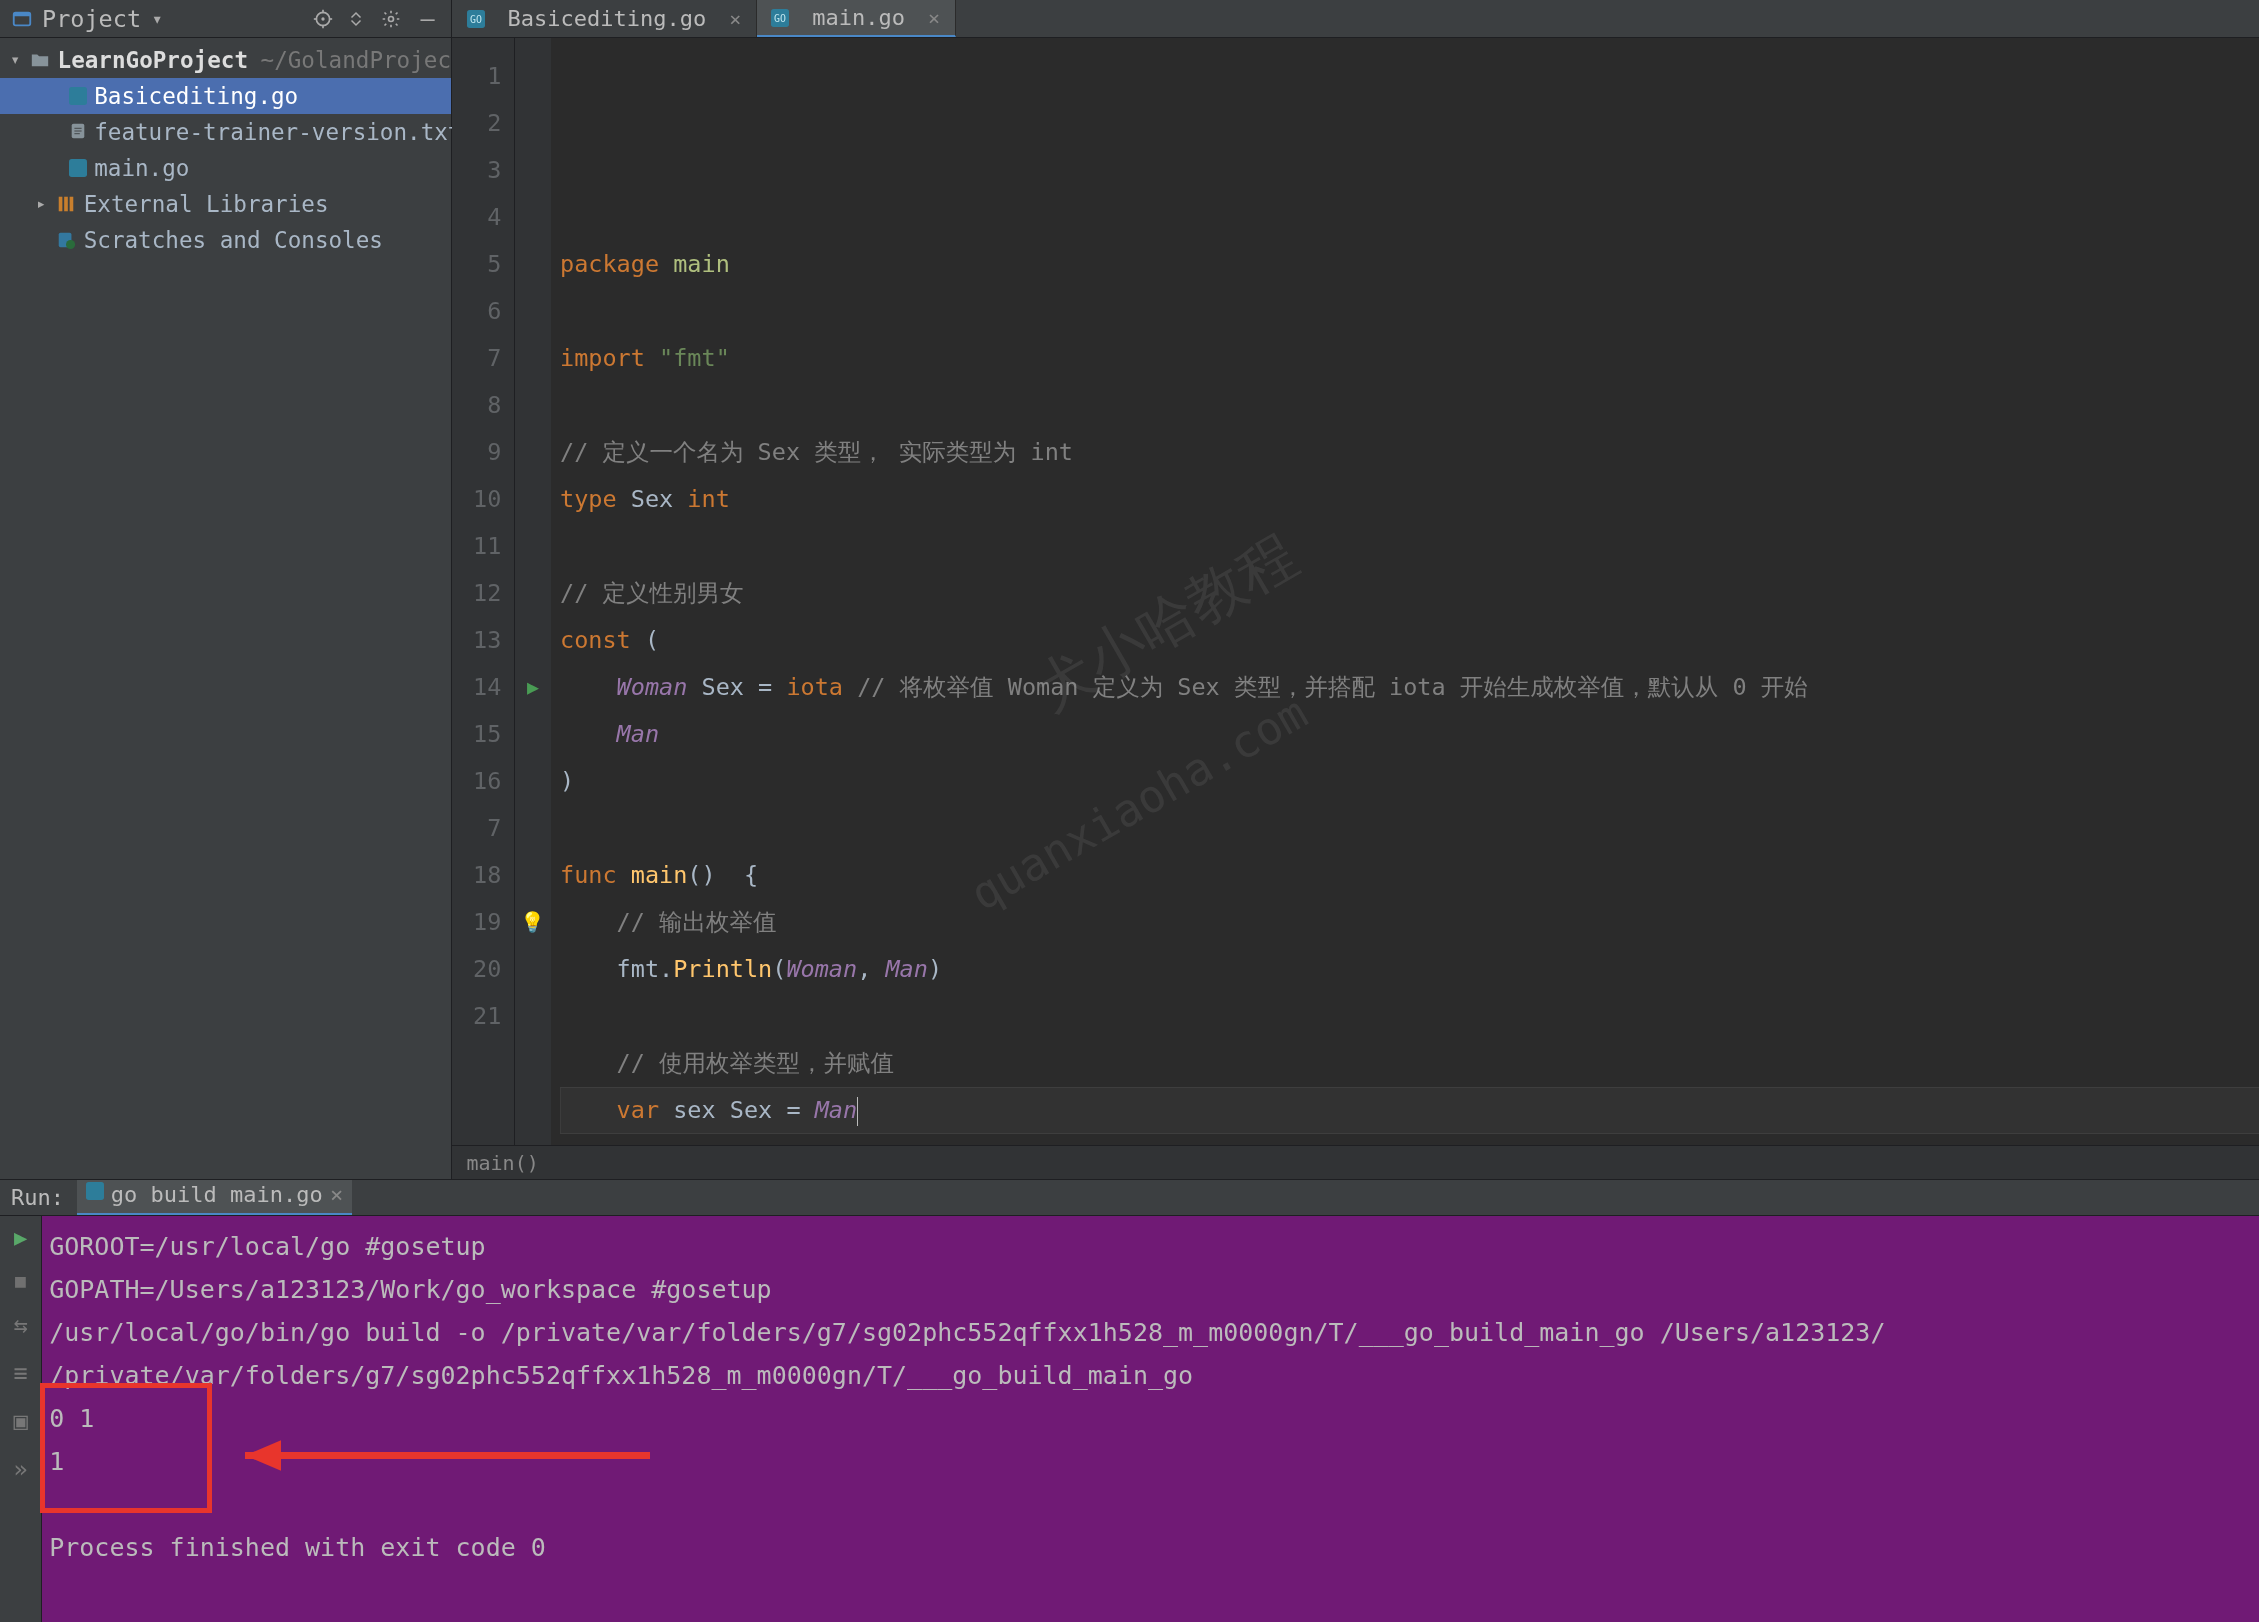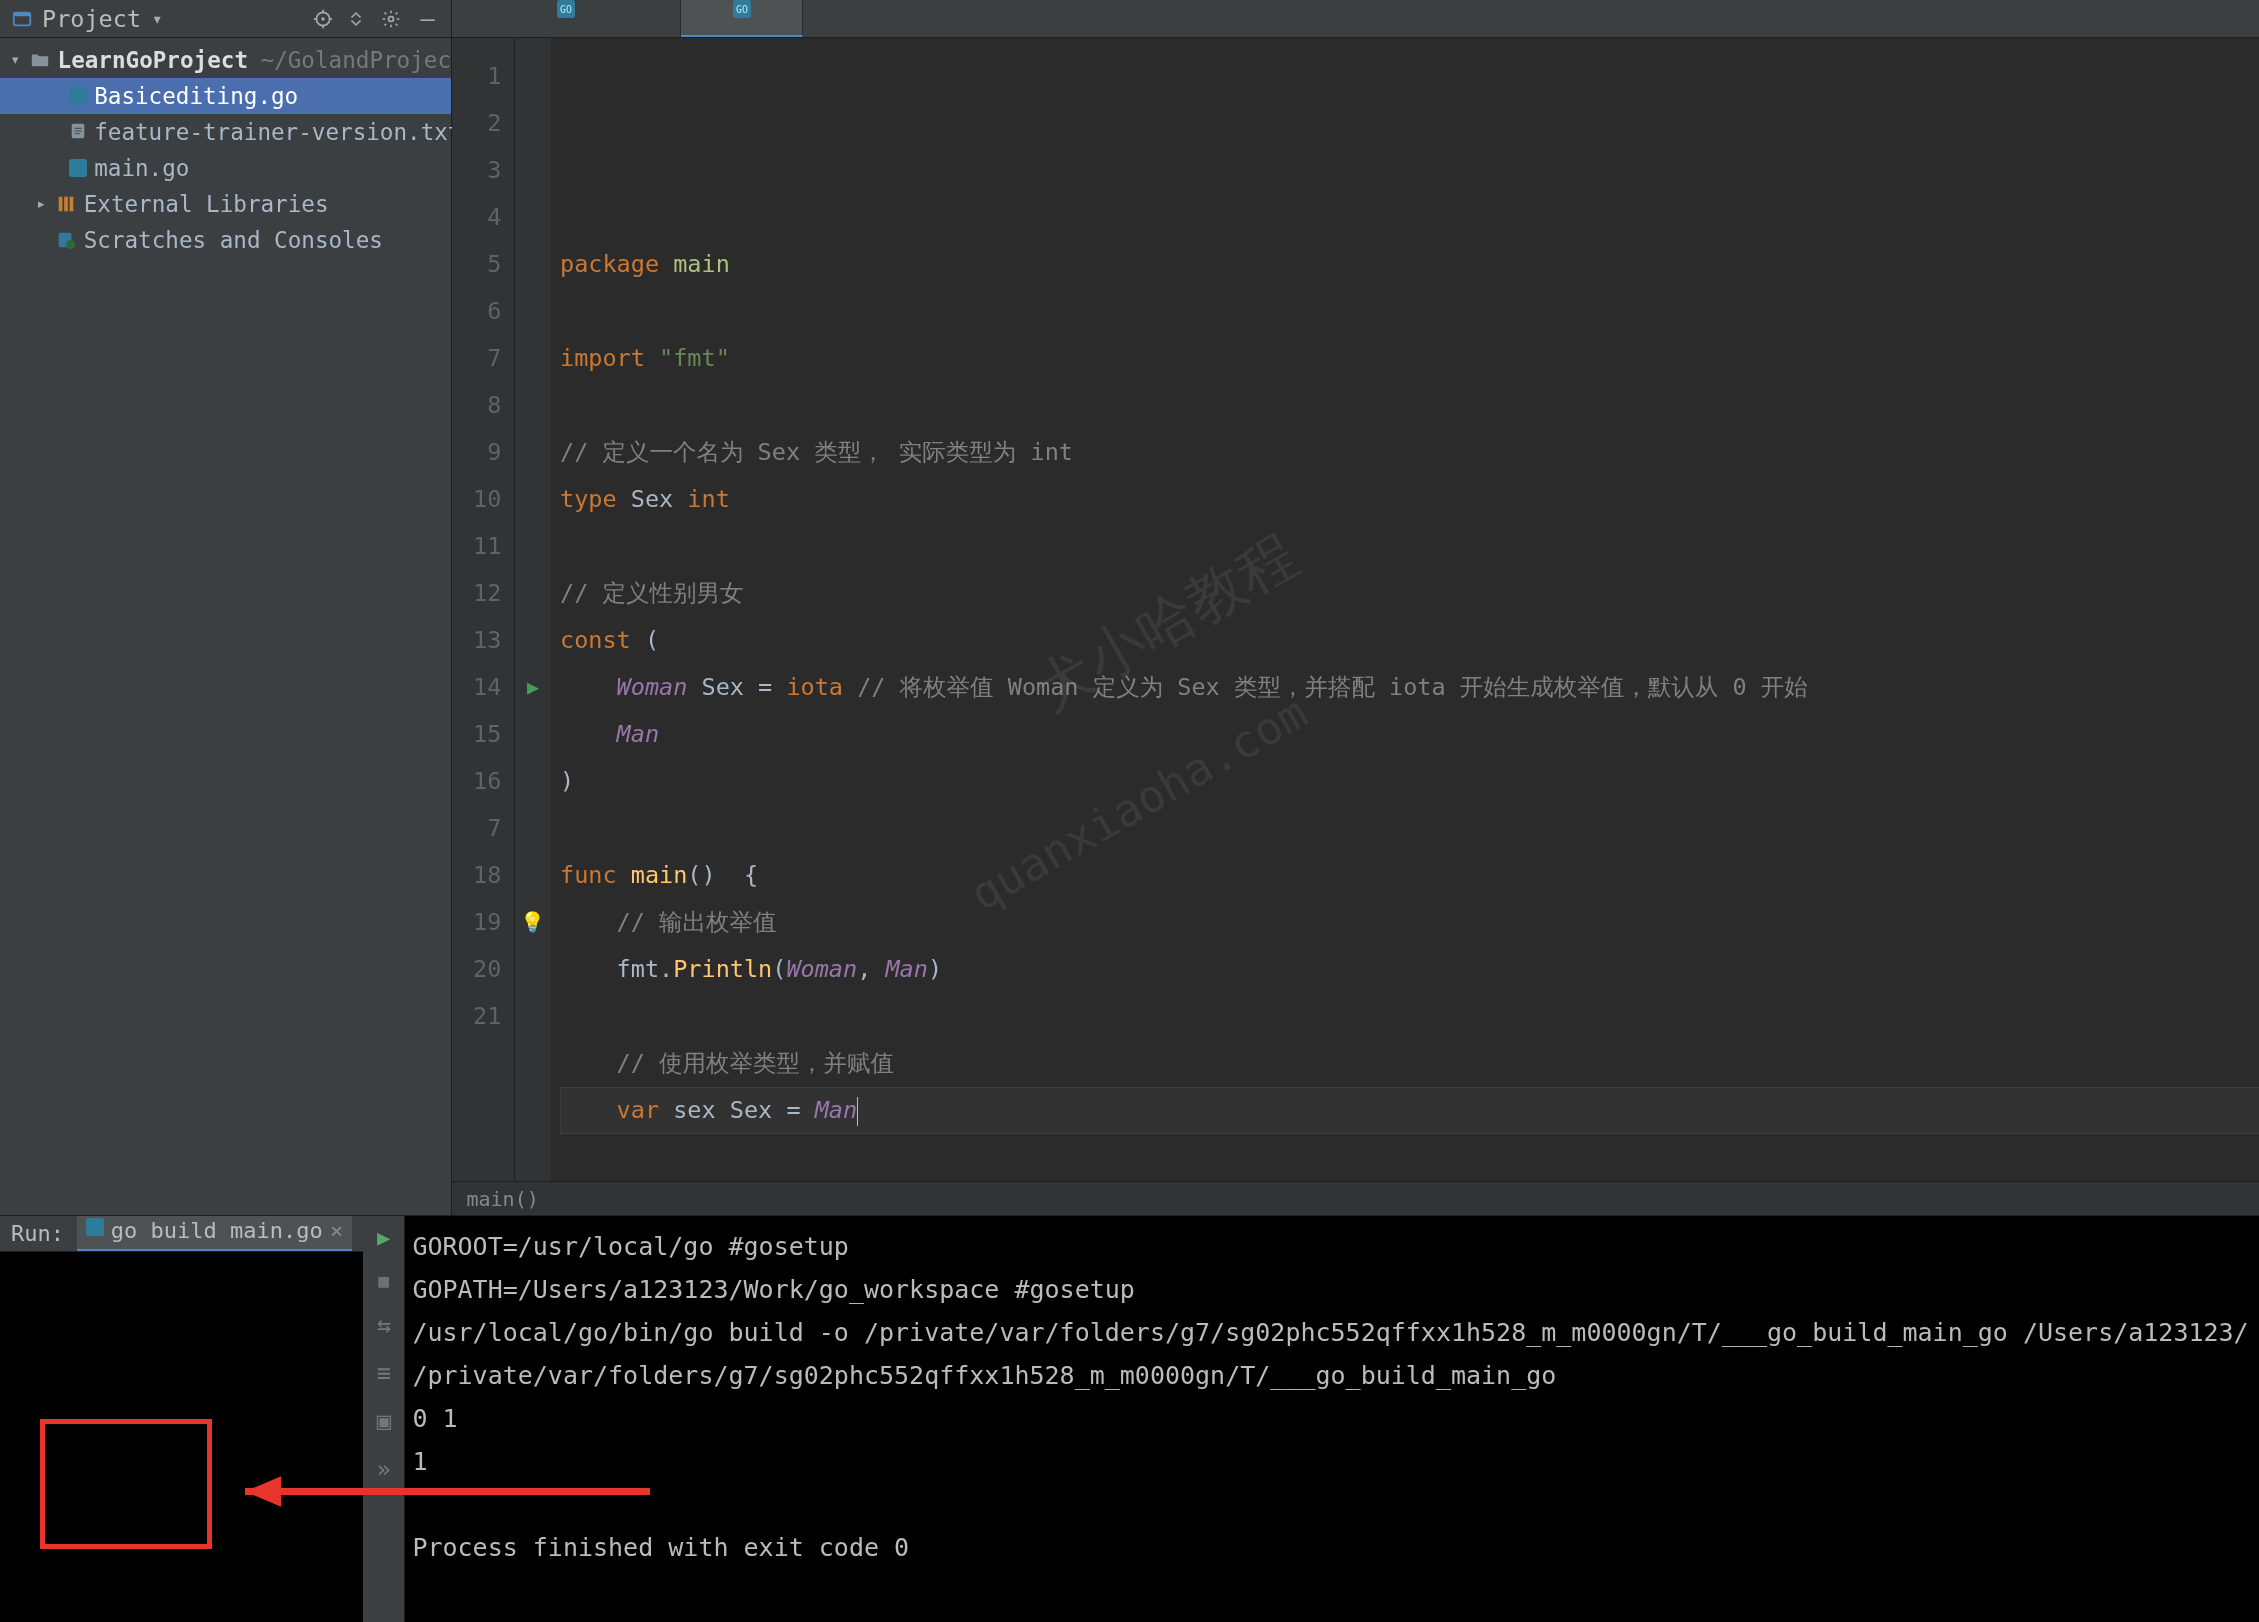--- a/index.html
+++ b/index.html
@@ -37,21 +37,20 @@
   .editor-tabs { display: flex; align-items: stretch; }
   .editor-tab {
     display: flex; align-items: center;
     gap: 23px;
     padding: 0 14.5px;
     border-right: 0.9px solid #2b2b2b;
     background: #3c3f41;
     color: #bbb;
     font-size: 22px;
     cursor: pointer;
-    flex-direction: column;
   }
   .editor-tab.active { background: #4e5254; border-bottom: 2.7px solid #4a88c7; }
   .editor-tab .close { color: #888; font-size: 20px; }
   .go-file-icon {
     width: 18px; height: 18px; display: inline-block;
   }
   
   .main-split { display: flex; flex: 1; min-height: 0; }
   .project-panel {
     width: 452px;
@@ -130,22 +129,22 @@
     height: 34px;
     background:#313335;
     border-top:0.9px solid #1e1f22;
     color:#888;
     font-size:20px;
     padding: 5.4px 14.5px;
   }
   
   .run-panel {
     border-top: 0.9px solid #1e1f22;
-    background: #000000;
-    display:flex; flex-direction:row;
+    background: #701a75;
+    display:flex; flex-direction:column;
   }
   .run-header {
     display:flex; align-items:center;
     height: 36px;
     background:#3c3f41;
     padding: 0 11px;
     gap: 12.7px;
     font-size: 22px;
     color:#bbb;
     border-bottom:0.9px solid #1e1f22;

